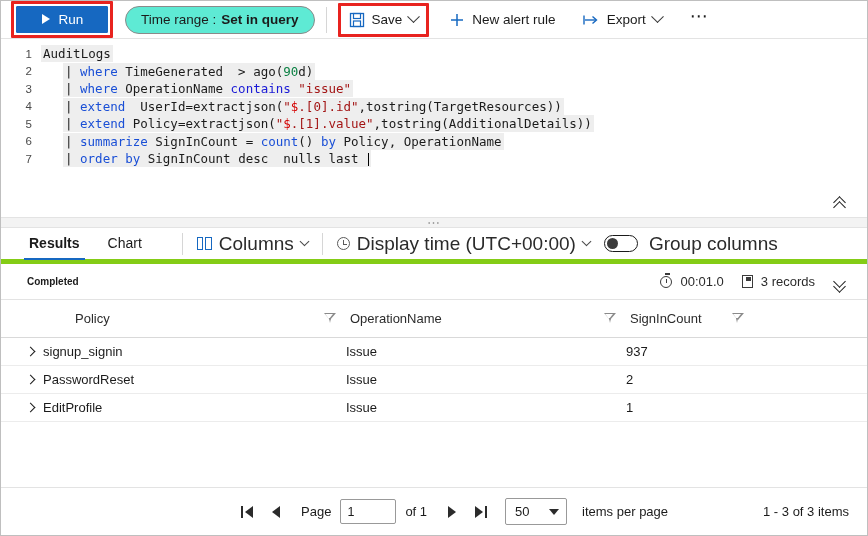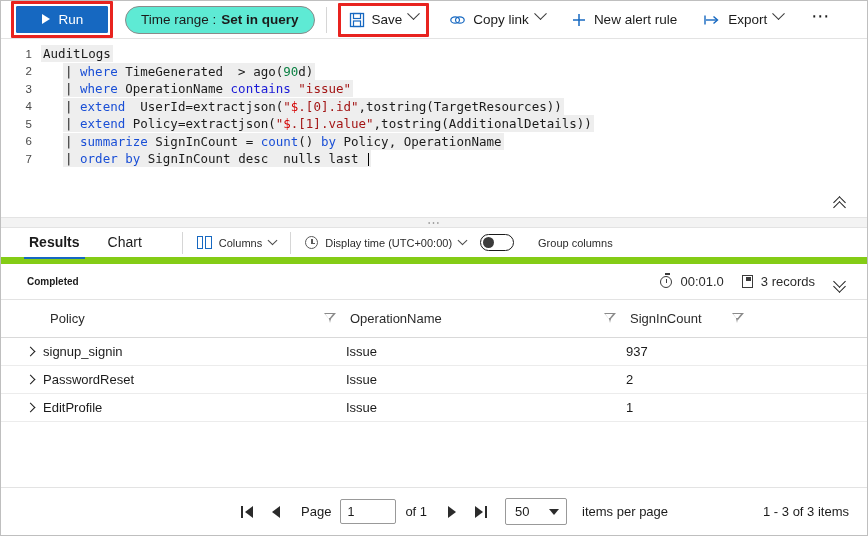--- a/index.html
+++ b/index.html
@@ -73,21 +73,21 @@
     margin-left: 12px;
     white-space: nowrap;
   }
   .pill .strong { font-weight: bold; margin-left: 5px; }
   .tb-sep {
     width: 1px; height: 26px;
     background: #d6d6d6;
     margin: 0 11px;
   }
   .tb-item {
-    display: inline-flex; align-items: flex-start;
+    display: inline-flex; align-items: center;
     gap: 7px;
     font-size: 13.5px;
     color: #1b1b1b;
     cursor: pointer;
     padding: 4px 6px;
     white-space: nowrap;
   }
   .tb-item.gap-l { margin-left: 14px; }
   .chev {
     display: inline-block;
@@ -186,21 +186,21 @@
     line-height: 4px;
     letter-spacing: 1px;
     cursor: ns-resize;
   }
 
   
   .res-bar {
     height: 36px;
     display: flex; align-items: center;
     padding: 0 0 0 26px;
-    border-bottom: 7px solid #84cc16;
+    border-bottom: 5px solid #84cc16;
     gap: 0;
   }
   .tab {
     font-size: 14px;
     color: #1b1b1b;
     padding: 8px 2px 9px;
     cursor: pointer;
     position: relative;
     margin-right: 24px;
   }
@@ -213,21 +213,21 @@
     background: #1668c1;
   }
   .res-sep {
     width: 1px; height: 22px;
     background: #d6d6d6;
     margin: 0 14px;
   }
   .res-item {
     display: inline-flex; align-items: center;
     gap: 7px;
-    font-size: 11px;
+    font-size: 19px;
     color: #2b2b2b;
     cursor: pointer;
     white-space: nowrap;
   }
   .cols-icon {
     width: 15px; height: 13px;
     display: inline-flex; gap: 2px;
   }
   .cols-icon i {
     display: block;
@@ -490,30 +490,20 @@
             <rect x="1.5" y="1.5" width="13" height="13" fill="none" stroke="#1668c1" stroke-width="1.3"></rect>
             <rect x="4.5" y="1.5" width="7" height="5" fill="none" stroke="#1668c1" stroke-width="1.2"></rect>
             <rect x="4.5" y="9" width="7" height="5.5" fill="none" stroke="#1668c1" stroke-width="1.2"></rect>
           </svg>
         </span>
         <span>Save</span>
         <span class="chev"></span>
       </div>
     </span>
 
-    <div class="tb-item gap-l">
-      <span class="ico">
-        <svg width="17" height="16" viewBox="0 0 18 16">
-          <ellipse cx="6.5" cy="8" rx="4.6" ry="3.4" fill="none" stroke="#1668c1" stroke-width="1.3"></ellipse>
-          <ellipse cx="11.5" cy="8" rx="4.6" ry="3.4" fill="none" stroke="#1668c1" stroke-width="1.3"></ellipse>
-        </svg>
-      </span>
-      <span>Copy link</span>
-      <span class="chev"></span>
-    </div>
 
     <div class="tb-item gap-l">
       <span class="ico">
         <svg width="16" height="16" viewBox="0 0 16 16">
           <line x1="8" y1="2" x2="8" y2="14" stroke="#1668c1" stroke-width="1.5"></line>
           <line x1="2" y1="8" x2="14" y2="8" stroke="#1668c1" stroke-width="1.5"></line>
         </svg>
       </span>
       <span>New alert rule</span>
     </div>
@@ -571,40 +561,40 @@
     <div class="res-item">
       <span class="clock"></span>
       <span>Display time (UTC+00:00)</span>
       <span class="chev-sm"></span>
     </div>
 
     <div class="res-item" style="margin-left:14px;">
       <span class="toggle">
           <span class="knob"></span>
         </span>
-      <span style="margin-left:17px;">Group columns</span>
+      <span style="margin-left:4px;">Group columns</span>
     </div>
   </div>
 
   <div class="status-row">
     <span class="status-txt">Completed</span>
     <span class="status-right">
       <span class="timer-ico"></span>
       <span>00:01.0</span>
       <span class="rec-ico gap8"></span>
       <span>3 records</span>
       <span class="dbl-chev-dn gap8"></span>
     </span>
   </div>
 
   <table class="tbl">
     <thead>
       <tr>
         <th class="col-policy">
-          <div class="th-inner" style="padding-left:49px;">
+          <div class="th-inner" style="padding-left:74px;">
             <span>Policy</span>
             <span class="funnel">
                 <i></i>
               </span>
           </div>
         </th>
         <th class="col-op">
           <div class="th-inner">
             <span>OperationName</span>
             <span class="funnel">

